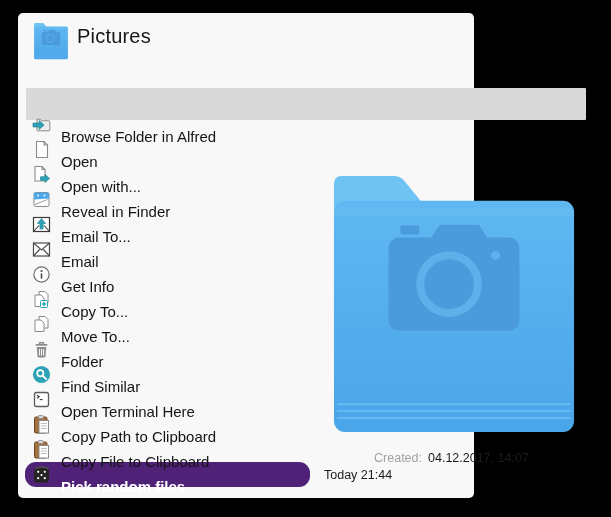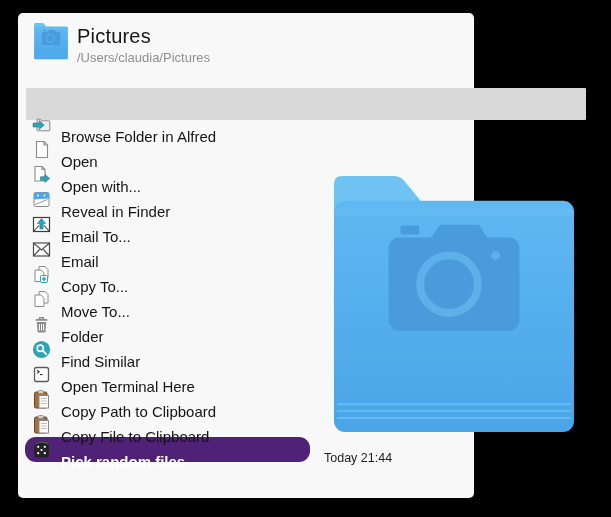--- a/index.html
+++ b/index.html
@@ -85,21 +85,20 @@
     </g>
   </defs>
 </svg>
 
 <div class="window">
 
   <svg class="hdr-icon" viewBox="0 0 250 272">
     <use href="#pictures-folder"></use>
   </svg>
   <div class="hdr-title">Pictures</div>
-  <div class="hdr-path">/Users/claudia/Pictures</div>
 
   <div class="query-bar"></div>
 
   <ul class="action-list">
 
     <li>
       <svg class="ic" viewBox="0 0 21 21">
         <path d="M6,5.2 h3.2 l1.2,1.6 H18 q0.8,0 0.8,0.8 V16 q0,0.8 -0.8,0.8 H6.8 Q6,16.8 6,16 Z" fill="#ededed" stroke="#8a8a8a" stroke-width="1"></path>
         <path d="M2,9 h6.2 V6.6 l5,4.4 -5,4.4 V13 H2 Z" fill="#2ea3b7" stroke="#1d7c8d" stroke-width="0.6"></path>
       </svg>
@@ -144,20 +143,28 @@
     </li>
 
     <li>
       <svg class="ic" viewBox="0 0 21 21">
         <rect x="2.5" y="4" width="16" height="13" fill="#ffffff" stroke="#4a4a4a" stroke-width="1.2"></rect>
         <path d="M2.5,4 L10.5,11 L18.5,4 M2.5,17 L8.6,10.5 M18.5,17 L12.4,10.5" stroke="#4a4a4a" stroke-width="1.1" fill="none"></path>
       </svg>
       <span class="lbl">Email</span>
     </li>
 
+    <li>
+      <svg class="ic" viewBox="0 0 21 21">
+        <circle cx="10.5" cy="10.5" r="7.6" fill="#ffffff" stroke="#6e6e6e" stroke-width="1.2"></circle>
+        <circle cx="10.5" cy="7" r="1.1" fill="#4a4a4a"></circle>
+        <rect x="9.7" y="9.3" width="1.6" height="5.6" rx="0.8" fill="#4a4a4a"></rect>
+      </svg>
+      <span class="lbl">Get Info</span>
+    </li>
 
     <li>
       <svg class="ic" viewBox="0 0 21 21">
         <path d="M8,2.5 h6 l3,3 V14 H8 Z" fill="#ffffff" stroke="#8a8a8a" stroke-width="1"></path>
         <path d="M4,6 h6 l3,3 V17.5 H4 Z" fill="#ffffff" stroke="#8a8a8a" stroke-width="1"></path>
         <rect x="9.5" y="11.5" width="7" height="7" rx="1" fill="#ffffff" stroke="#2ea3b7" stroke-width="1"></rect>
         <path d="M13,12.8 v4.4 M10.8,15 h4.4" stroke="#2ea3b7" stroke-width="1.4"></path>
       </svg>
       <span class="lbl">Copy To...</span>
     </li>
@@ -231,17 +238,21 @@
       <span class="lbl">Pick random files</span>
     </li>
   </ul>
 
   <svg class="preview" viewBox="0 0 250 272">
     <use href="#pictures-folder"></use>
   </svg>
 
   <div class="meta">
     <div class="row">
+      <span class="k">Created:</span>
+      <span class="v">04.12.2017, 14:07</span>
+    </div>
+    <div class="row">
       <span class="v">Today 21:44</span>
     </div>
   </div>
 
 </div>
 
 </body></html>

